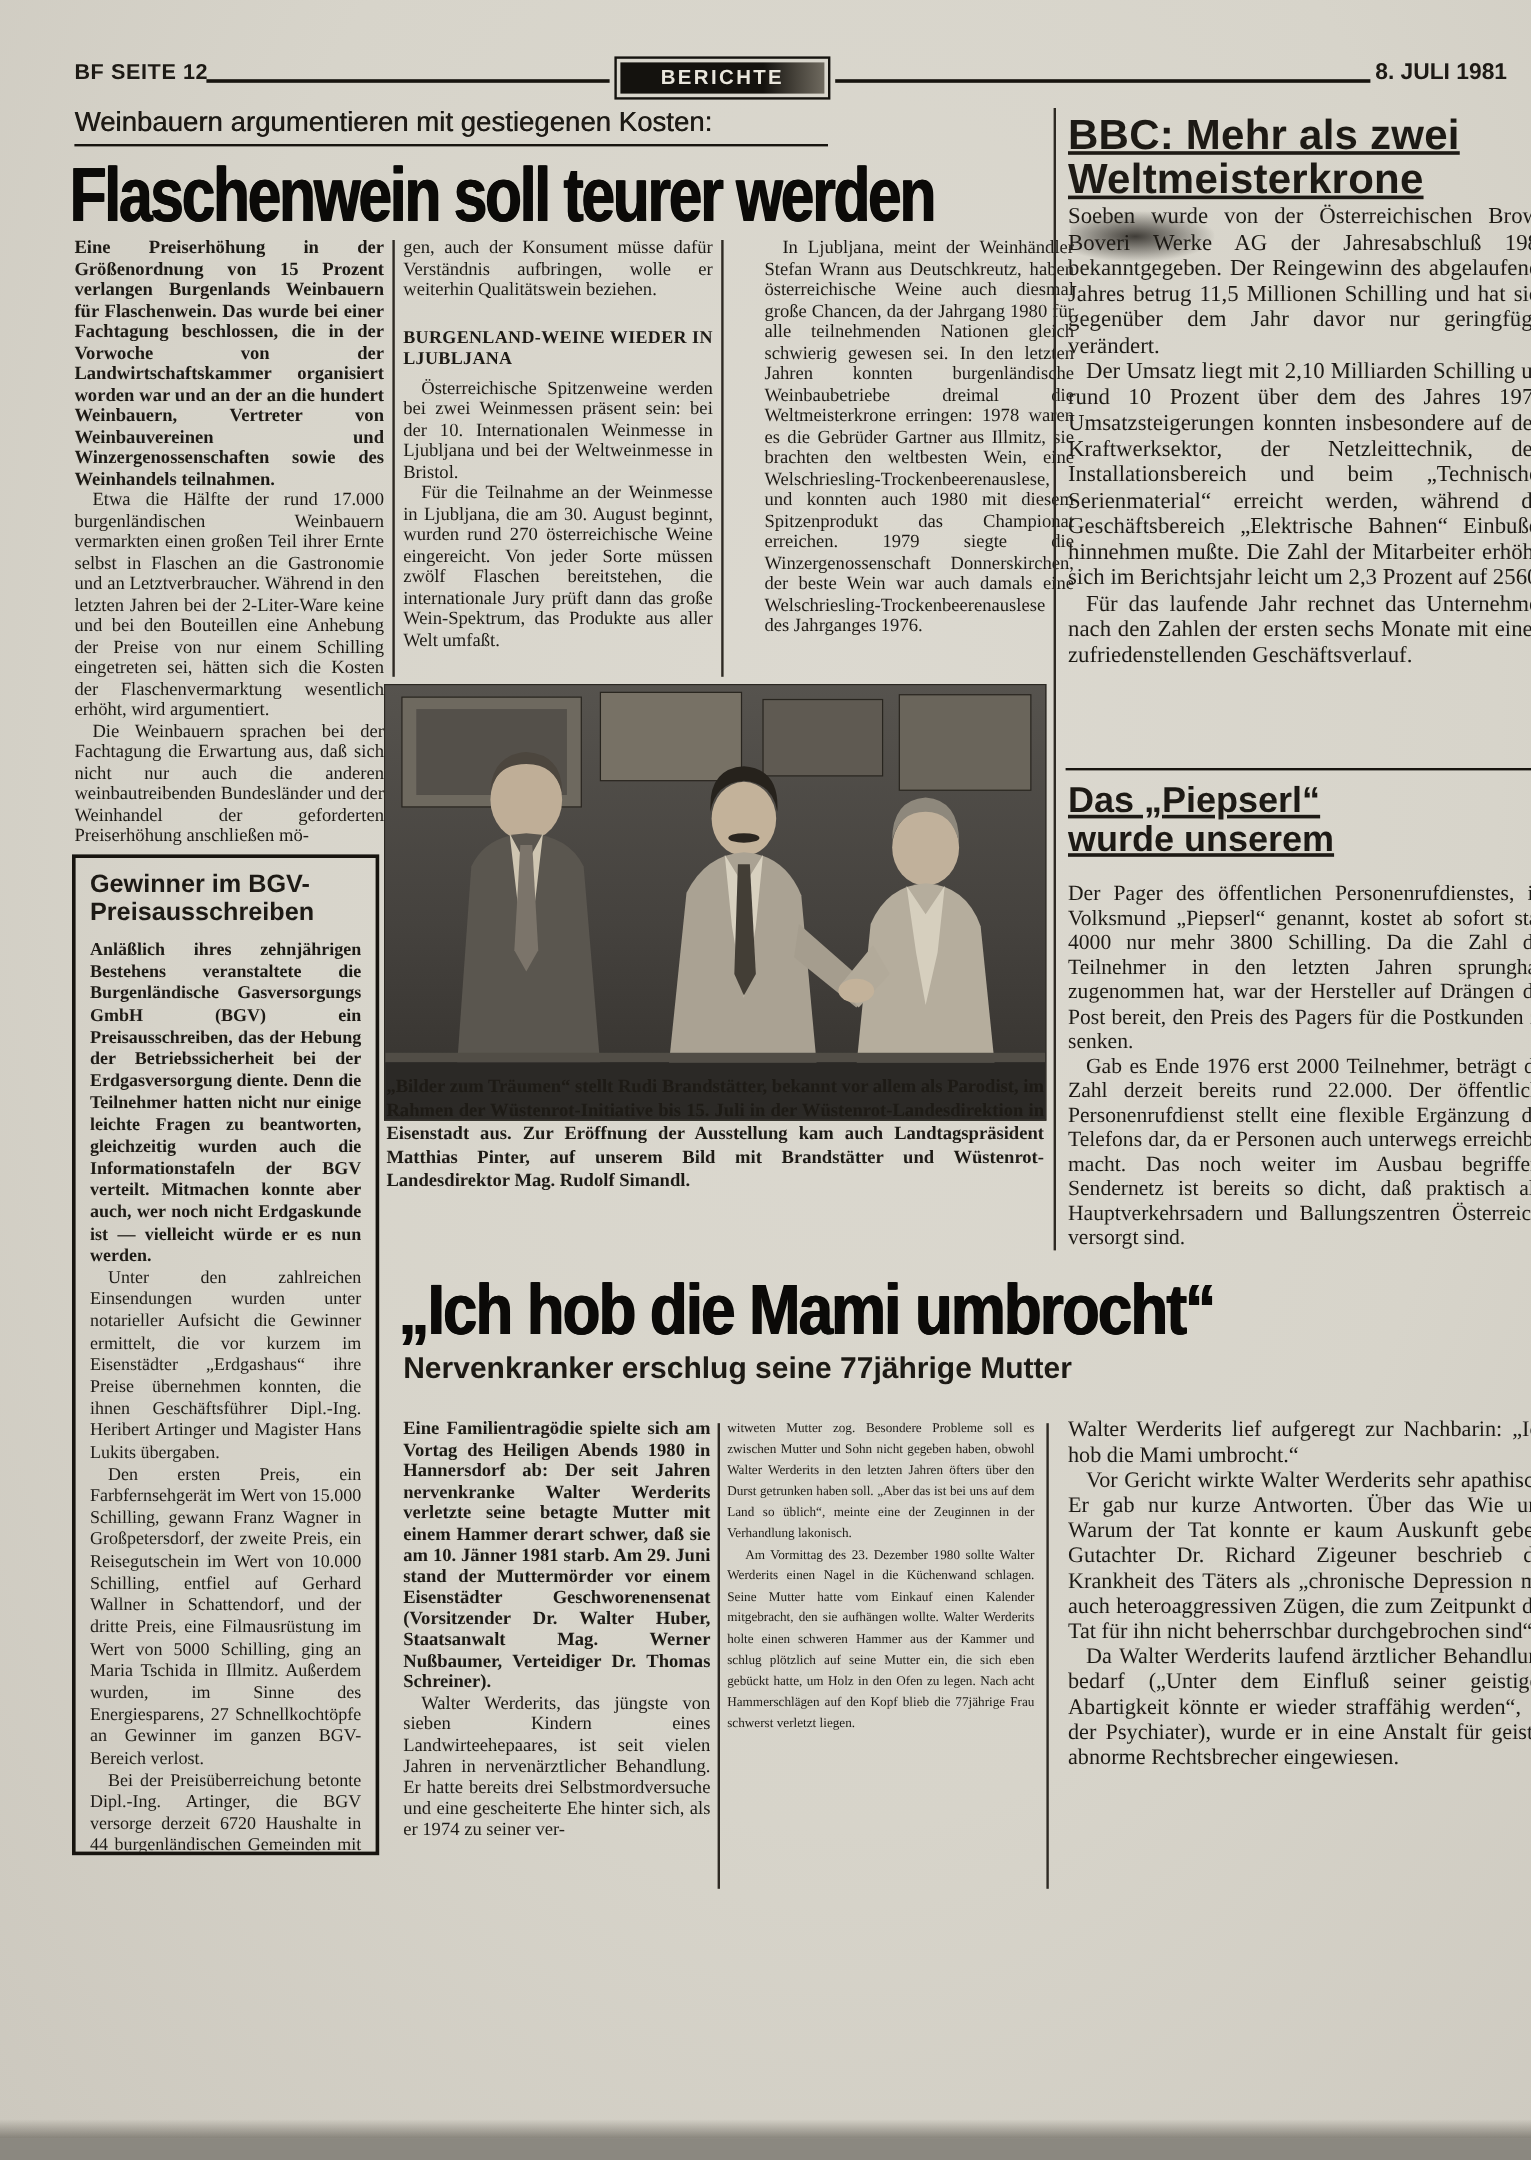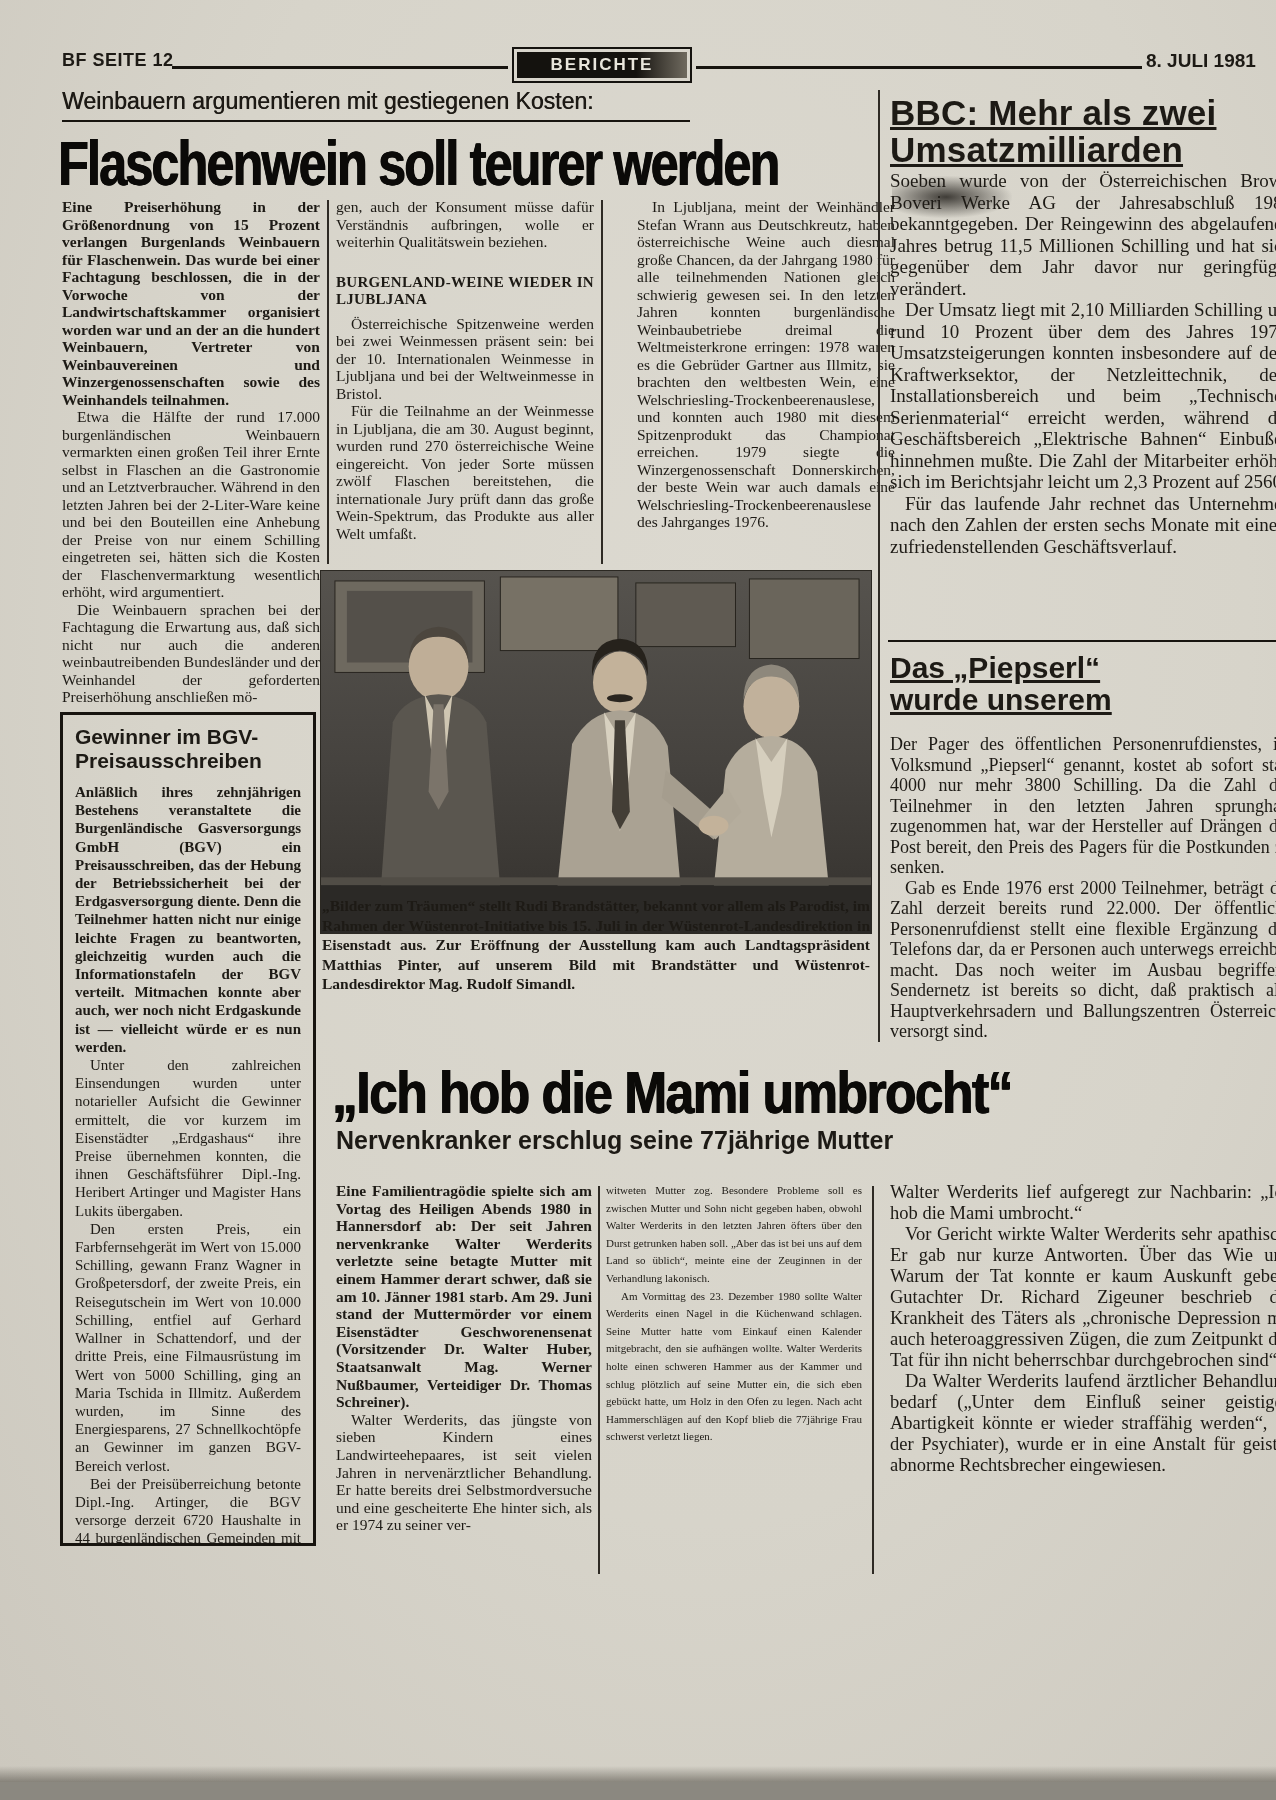--- a/index.html
+++ b/index.html
@@ -167,21 +167,21 @@
       <p class="cont lead-bold">Anläßlich ihres zehnjährigen Bestehens veranstaltete die Burgenländische Gasversorgungs GmbH (BGV) ein Preisausschreiben, das der Hebung der Betriebssicherheit bei der Erdgasversorgung diente. Denn die Teilnehmer hatten nicht nur einige leichte Fragen zu beantworten, gleichzeitig wurden auch die Informationstafeln der BGV verteilt. Mitmachen konnte aber auch, wer noch nicht Erdgaskunde ist — vielleicht würde er es nun werden.</p>
       <p>Unter den zahlreichen Einsendungen wurden unter notarieller Aufsicht die Gewinner ermittelt, die vor kurzem im Eisenstädter „Erdgashaus“ ihre Preise übernehmen konnten, die ihnen Geschäftsführer Dipl.-Ing. Heribert Artinger und Magister Hans Lukits übergaben.</p>
       <p>Den ersten Preis, ein Farbfernsehgerät im Wert von 15.000 Schilling, gewann Franz Wagner in Großpetersdorf, der zweite Preis, ein Reisegutschein im Wert von 10.000 Schilling, entfiel auf Gerhard Wallner in Schattendorf, und der dritte Preis, eine Filmausrüstung im Wert von 5000 Schilling, ging an Maria Tschida in Illmitz. Außerdem wurden, im Sinne des Energiesparens, 27 Schnellkochtöpfe an Gewinner im ganzen BGV-Bereich verlost.</p>
       <p>Bei der Preisüberreichung betonte Dipl.-Ing. Artinger, die BGV versorge derzeit 6720 Haushalte in 44 burgenländischen Gemeinden mit Erdgas, heuer kommen auch Gols, Illmitz und Podersdorf hinzu.</p>
     </div>
   </div>
 
   <div class="rule-v" id="vr3"></div>
   <div class="abs sidebar-title" id="bbc-title">
     <div>BBC: Mehr als zwei</div>
-    <div>Umsatzmilliarden</div>
+    <div>Weltmeisterkrone</div>
   </div>
   <div class="abs" id="smudge"></div>
   <div class="abs jtext" id="bbc-body">
     <p class="cont">Soeben wurde von der Österreichischen Brown Boveri Werke AG der Jahresabschluß 1980 bekanntgegeben. Der Reingewinn des abgelaufenen Jahres betrug 11,5 Millionen Schilling und hat sich gegenüber dem Jahr davor nur geringfügig verändert.</p>
     <p>Der Umsatz liegt mit 2,10 Milliarden Schilling um rund 10 Prozent über dem des Jahres 1979. Umsatzsteigerungen konnten insbesondere auf dem Kraftwerksektor, der Netzleittechnik, dem Installationsbereich und beim „Technischen Serienmaterial“ erreicht werden, während der Geschäftsbereich „Elektrische Bahnen“ Einbußen hinnehmen mußte. Die Zahl der Mitarbeiter erhöhte sich im Berichtsjahr leicht um 2,3 Prozent auf 2560.</p>
     <p>Für das laufende Jahr rechnet das Unternehmen nach den Zahlen der ersten sechs Monate mit einem zufriedenstellenden Geschäftsverlauf.</p>
   </div>
 
   <div class="rule-h" id="pager-rule"></div>
   <div class="abs sidebar-title" id="pager-title">

